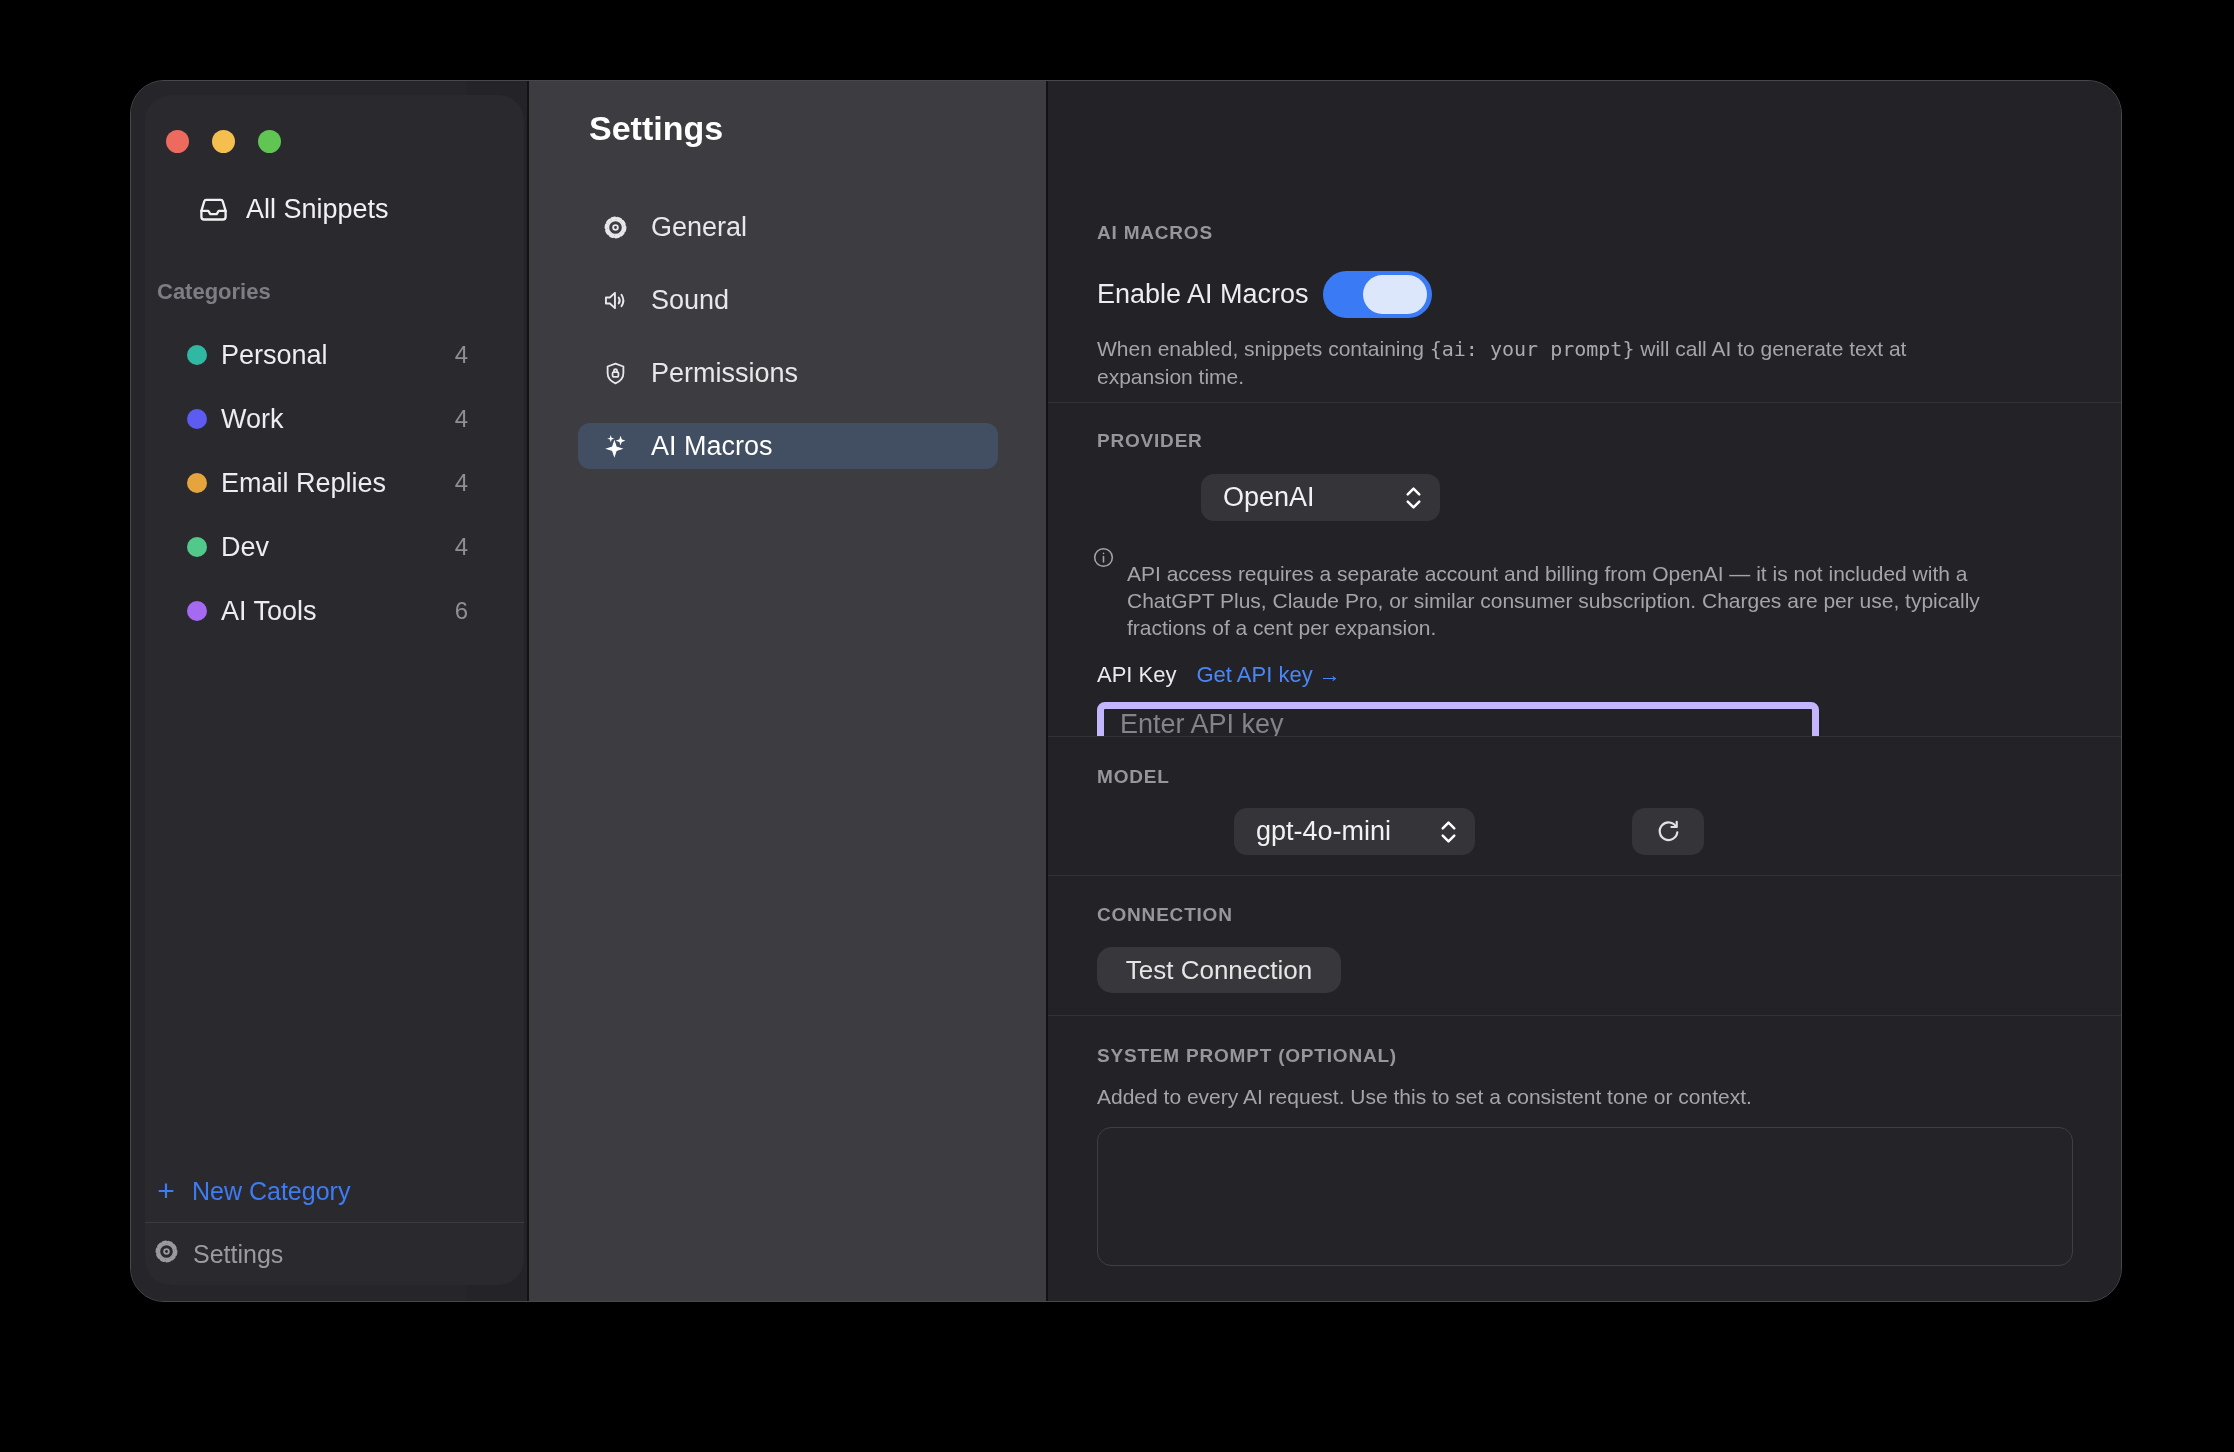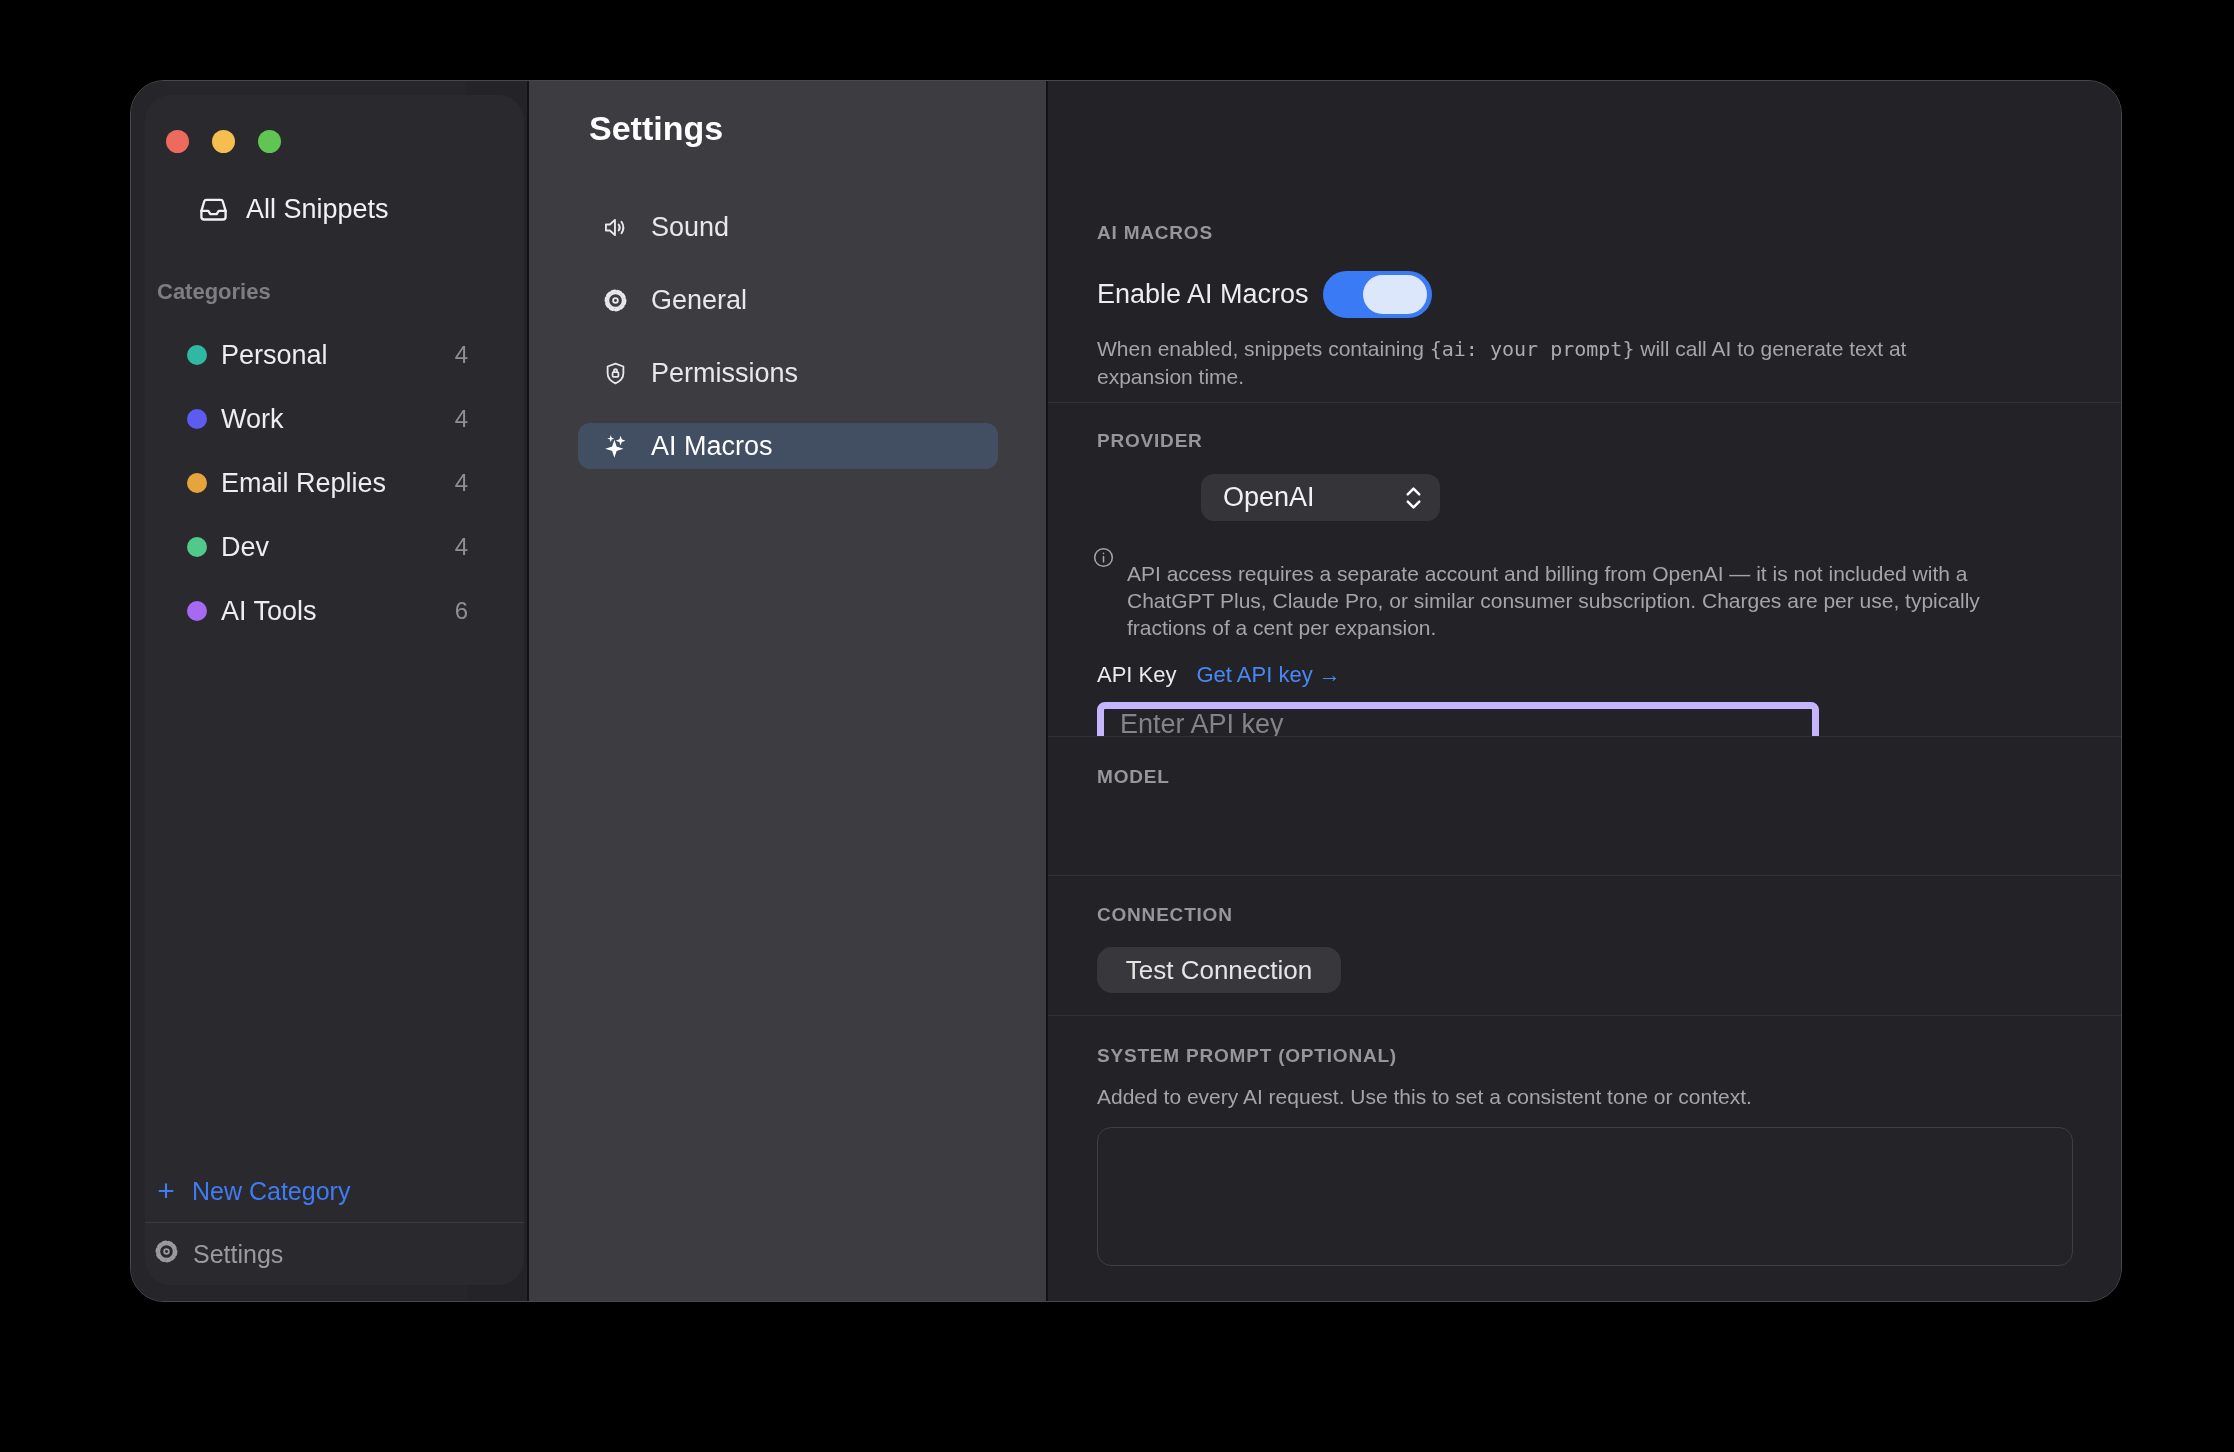--- a/index.html
+++ b/index.html
@@ -191,40 +191,40 @@
   </div>
 
   <div class="mid-col">
     <div class="mid-title">Settings</div>
 
     <div class="nav-list">
 
       <div class="nav-item">
           <div class="nav-row">
         <span class="nico">
+          <svg viewBox="0 0 24 24" fill="none" stroke-linecap="round">
+            <circle cx="12" cy="12" r="8.2" stroke-width="3" stroke-dasharray="2.6 2.45"></circle>
+            <circle cx="12" cy="12" r="6.4" stroke-width="1.6"></circle>
+            <circle cx="12" cy="12" r="2.1" stroke-width="1.6"></circle>
+          </svg>
+        </span>
+        <span>General</span>
+      </div>
+        </div>
+
+      <div class="nav-item">
+          <div class="nav-row">
+        <span class="nico">
           <svg viewBox="0 0 24 24" fill="none" stroke-width="1.7" stroke-linejoin="round" stroke-linecap="round">
             <path d="M3.5 9.3 L7 9.3 L11.5 5.2 L11.5 18.8 L7 14.7 L3.5 14.7 Z"></path>
             <path d="M14.8 9.3 Q16.8 12 14.8 14.7"></path>
             <path d="M17.3 6.9 Q20.7 12 17.3 17.1"></path>
           </svg>
         </span>
         <span>Sound</span>
-      </div>
-        </div>
-
-      <div class="nav-item">
-          <div class="nav-row">
-        <span class="nico">
-          <svg viewBox="0 0 24 24" fill="none" stroke-linecap="round">
-            <circle cx="12" cy="12" r="8.2" stroke-width="3" stroke-dasharray="2.6 2.45"></circle>
-            <circle cx="12" cy="12" r="6.4" stroke-width="1.6"></circle>
-            <circle cx="12" cy="12" r="2.1" stroke-width="1.6"></circle>
-          </svg>
-        </span>
-        <span>General</span>
       </div>
         </div>
 
 
       <div class="nav-item">
           <div class="nav-row">
         <span class="nico">
           <svg viewBox="0 0 24 24" fill="none" stroke-width="1.6" stroke-linejoin="round" stroke-linecap="round">
             <path d="M12 3.2 L19 5.8 L19 11.8 Q19 17.6 12 20.8 Q5 17.6 5 11.8 L5 5.8 Z"></path>
             <rect x="9.4" y="10.8" width="5.2" height="4.2" rx="0.9"></rect>
@@ -289,20 +289,37 @@
       </div>
       <div class="apikey-row">
         <span class="apikey-label">API Key</span>
         <span class="apikey-link">Get API key →</span>
       </div>
       <input class="api-input" type="text" placeholder="Enter API key" style="">
     </div>
 
     <div class="sec sec3">
       <div class="sec-h">MODEL</div>
+      <div class="model-row">
+        <div class="select-box model-select" style="margin-top:0;">
+          <span>gpt-4o-mini</span>
+          <span class="chev">
+            <svg viewBox="0 0 20 28" fill="none" stroke-width="2.4" stroke-linecap="round" stroke-linejoin="round">
+              <path d="M4.5 10.5 L10 5 L15.5 10.5"></path>
+                <path d="M4.5 17.5 L10 23 L15.5 17.5"></path>
+            </svg>
+          </span>
+        </div>
+        <div class="refresh-btn">
+          <svg viewBox="0 0 24 24" fill="none" stroke-width="1.8" stroke-linecap="round" stroke-linejoin="round">
+            <path d="M18.4 8.2 A7.3 7.3 0 1 0 19.3 12.6"></path>
+            <path d="M18.8 3.9 L18.8 8.3 L14.4 8.3"></path>
+          </svg>
+        </div>
+      </div>
     </div>
 
     <div class="sec sec4">
       <div class="sec-h">CONNECTION</div>
       <div class="test-btn">Test Connection</div>
     </div>
 
     <div class="sec sec5">
       <div class="sec-h">SYSTEM PROMPT (OPTIONAL)</div>
       <div class="body-txt">Added to every AI request. Use this to set a consistent tone or context.</div>

